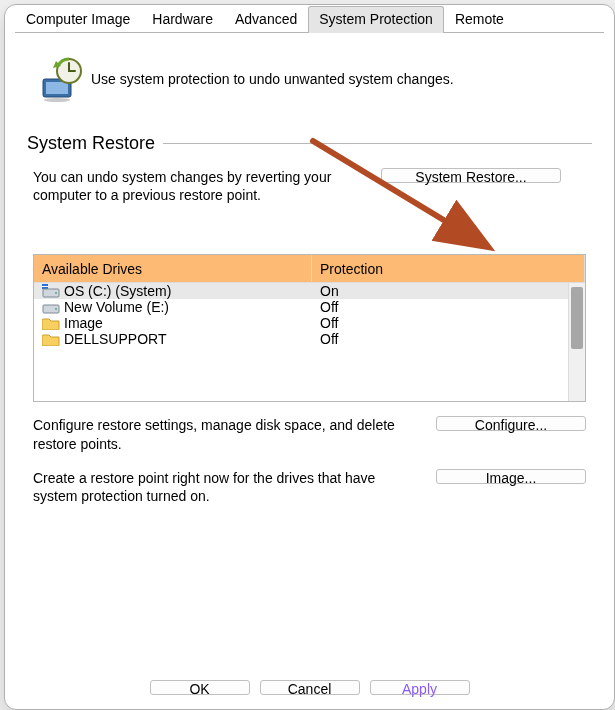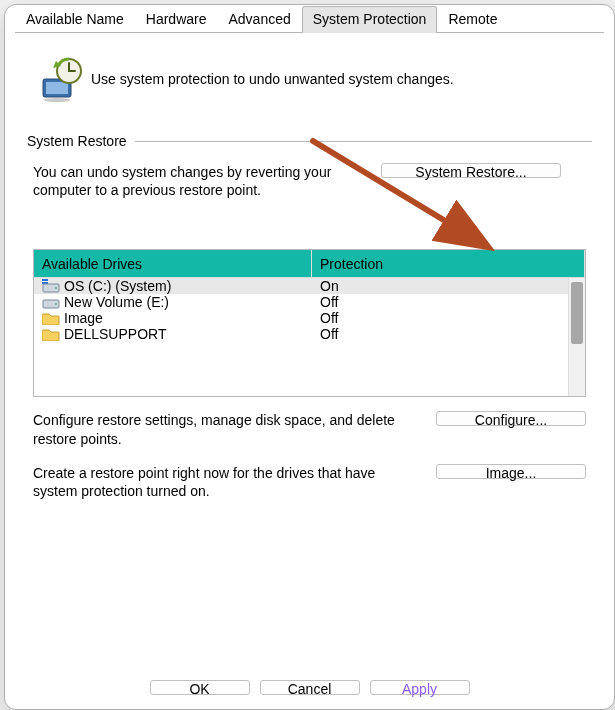--- a/index.html
+++ b/index.html
@@ -92,21 +92,21 @@
   
   .group {
     margin-top: 8px;
   }
   .group-head {
     display: flex;
     align-items: center;
     gap: 8px;
     margin-bottom: 14px;
   }
-  .group-head .label { font-size: 14px; white-space: nowrap; }
+  .group-head .label { font-size: 18px; white-space: nowrap; }
   .group-head .rule { height: 1px; background: #b8b8b8; flex: 1; }
   .restore-row {
     display: flex;
     align-items: flex-start;
     gap: 18px;
     padding: 0 6px 10px 6px;
   }
   .restore-row .desc {
     flex: 1;
     max-width: 330px;
@@ -129,21 +129,21 @@
   .list-wrap {
     border: 1px solid #b8b8b8;
     height: 148px;
     display: flex;
     flex-direction: column;
     margin: 0 6px 14px 6px;
   }
   .list-header {
     display: flex;
     height: 28px;
-    background: #14b8a6;
+    background: #fdba74;
   }
   .list-header .col {
     display: flex;
     align-items: center;
     padding: 0 8px;
     border-right: 1px solid #dcdcdc;
     font-size: 14px;
     border-bottom: 1px solid #dcdcdc;
   }
   .col-drive { flex: 0 0 278px; }
@@ -204,21 +204,21 @@
     z-index: 50;
   }
 </style>
 </head>
 <body>
 
 <div class="window">
 
 
   <div class="tab-row" id="tab-row">
-      <div class="tab">Available Name</div>
+      <div class="tab">Computer Image</div>
       <div class="tab">Hardware</div>
       <div class="tab">Advanced</div>
       <div class="tab active">System Protection</div>
       <div class="tab">Remote</div>
     </div>
   <div class="tab-line"></div>
 
   <div class="client">
 
     <div class="banner">

